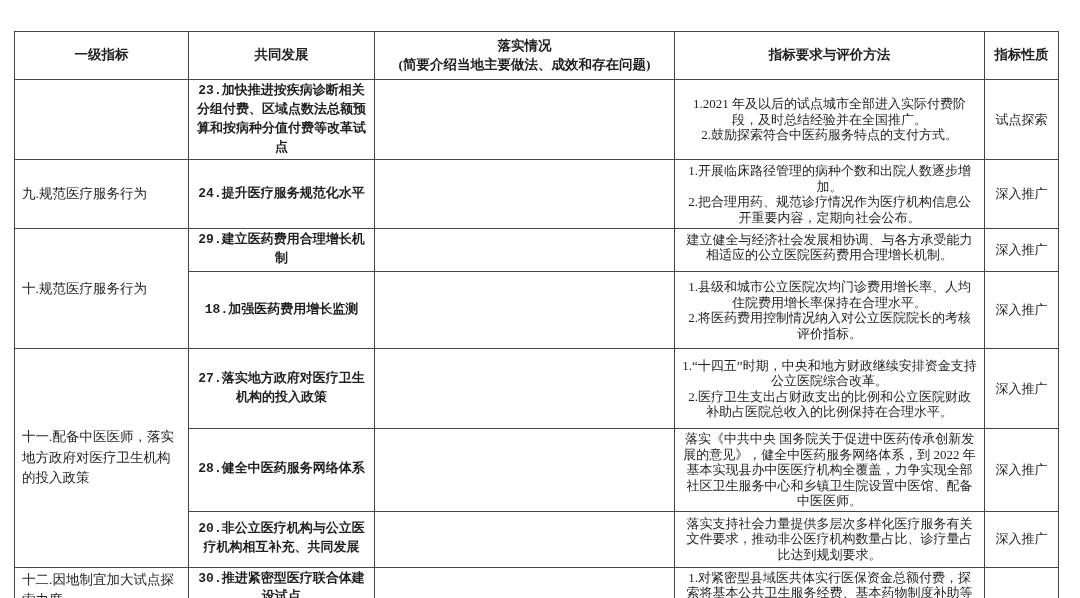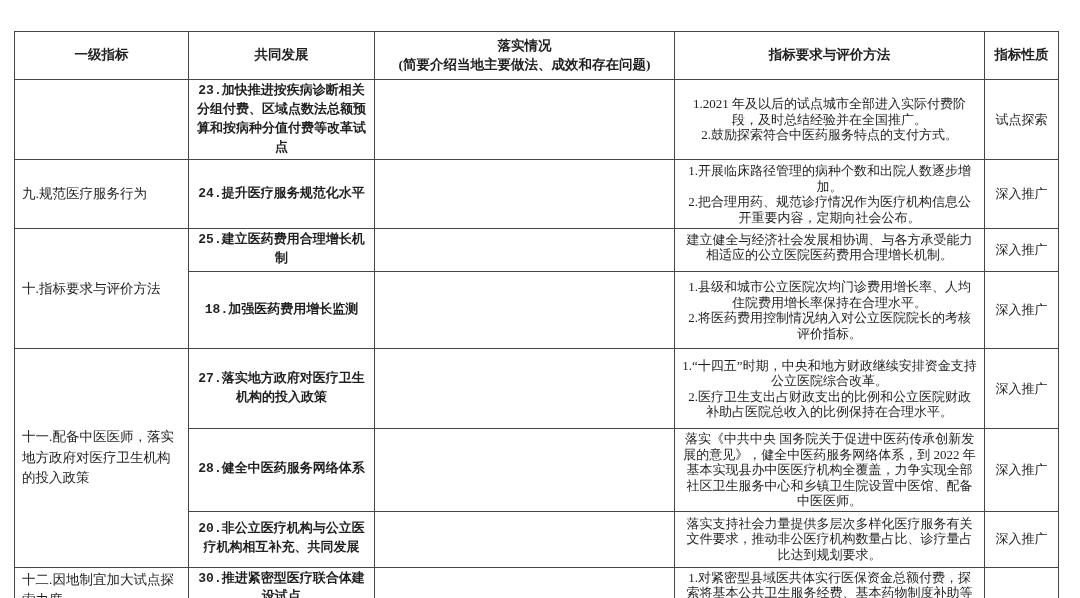--- a/index.html
+++ b/index.html
@@ -93,22 +93,22 @@
       </tr>
       <tr class="r24">
         <td class="primary">九.规范医疗服务行为</td>
         <td class="secondary">24.提升医疗服务规范化水平</td>
         <td class="impl"></td>
         <td class="req">1.开展临床路径管理的病种个数和出院人数逐步增加。
 2.把合理用药、规范诊疗情况作为医疗机构信息公开重要内容，定期向社会公布。</td>
         <td class="nature">深入推广</td>
       </tr>
       <tr class="r25">
-        <td class="primary" rowspan="2">十.指标要求与评价方法</td>
-        <td class="secondary">25.建立医药费用合理增长机制</td>
+        <td class="primary" rowspan="2">十.规范医疗服务行为</td>
+        <td class="secondary">29.建立医药费用合理增长机制</td>
         <td class="impl"></td>
         <td class="req">建立健全与经济社会发展相协调、与各方承受能力相适应的公立医院医药费用合理增长机制。</td>
         <td class="nature">深入推广</td>
       </tr>
       <tr class="r26">
         <td class="secondary">18.加强医药费用增长监测</td>
         <td class="impl"></td>
         <td class="req">1.县级和城市公立医院次均门诊费用增长率、人均住院费用增长率保持在合理水平。
 2.将医药费用控制情况纳入对公立医院院长的考核评价指标。</td>
         <td class="nature">深入推广</td>

